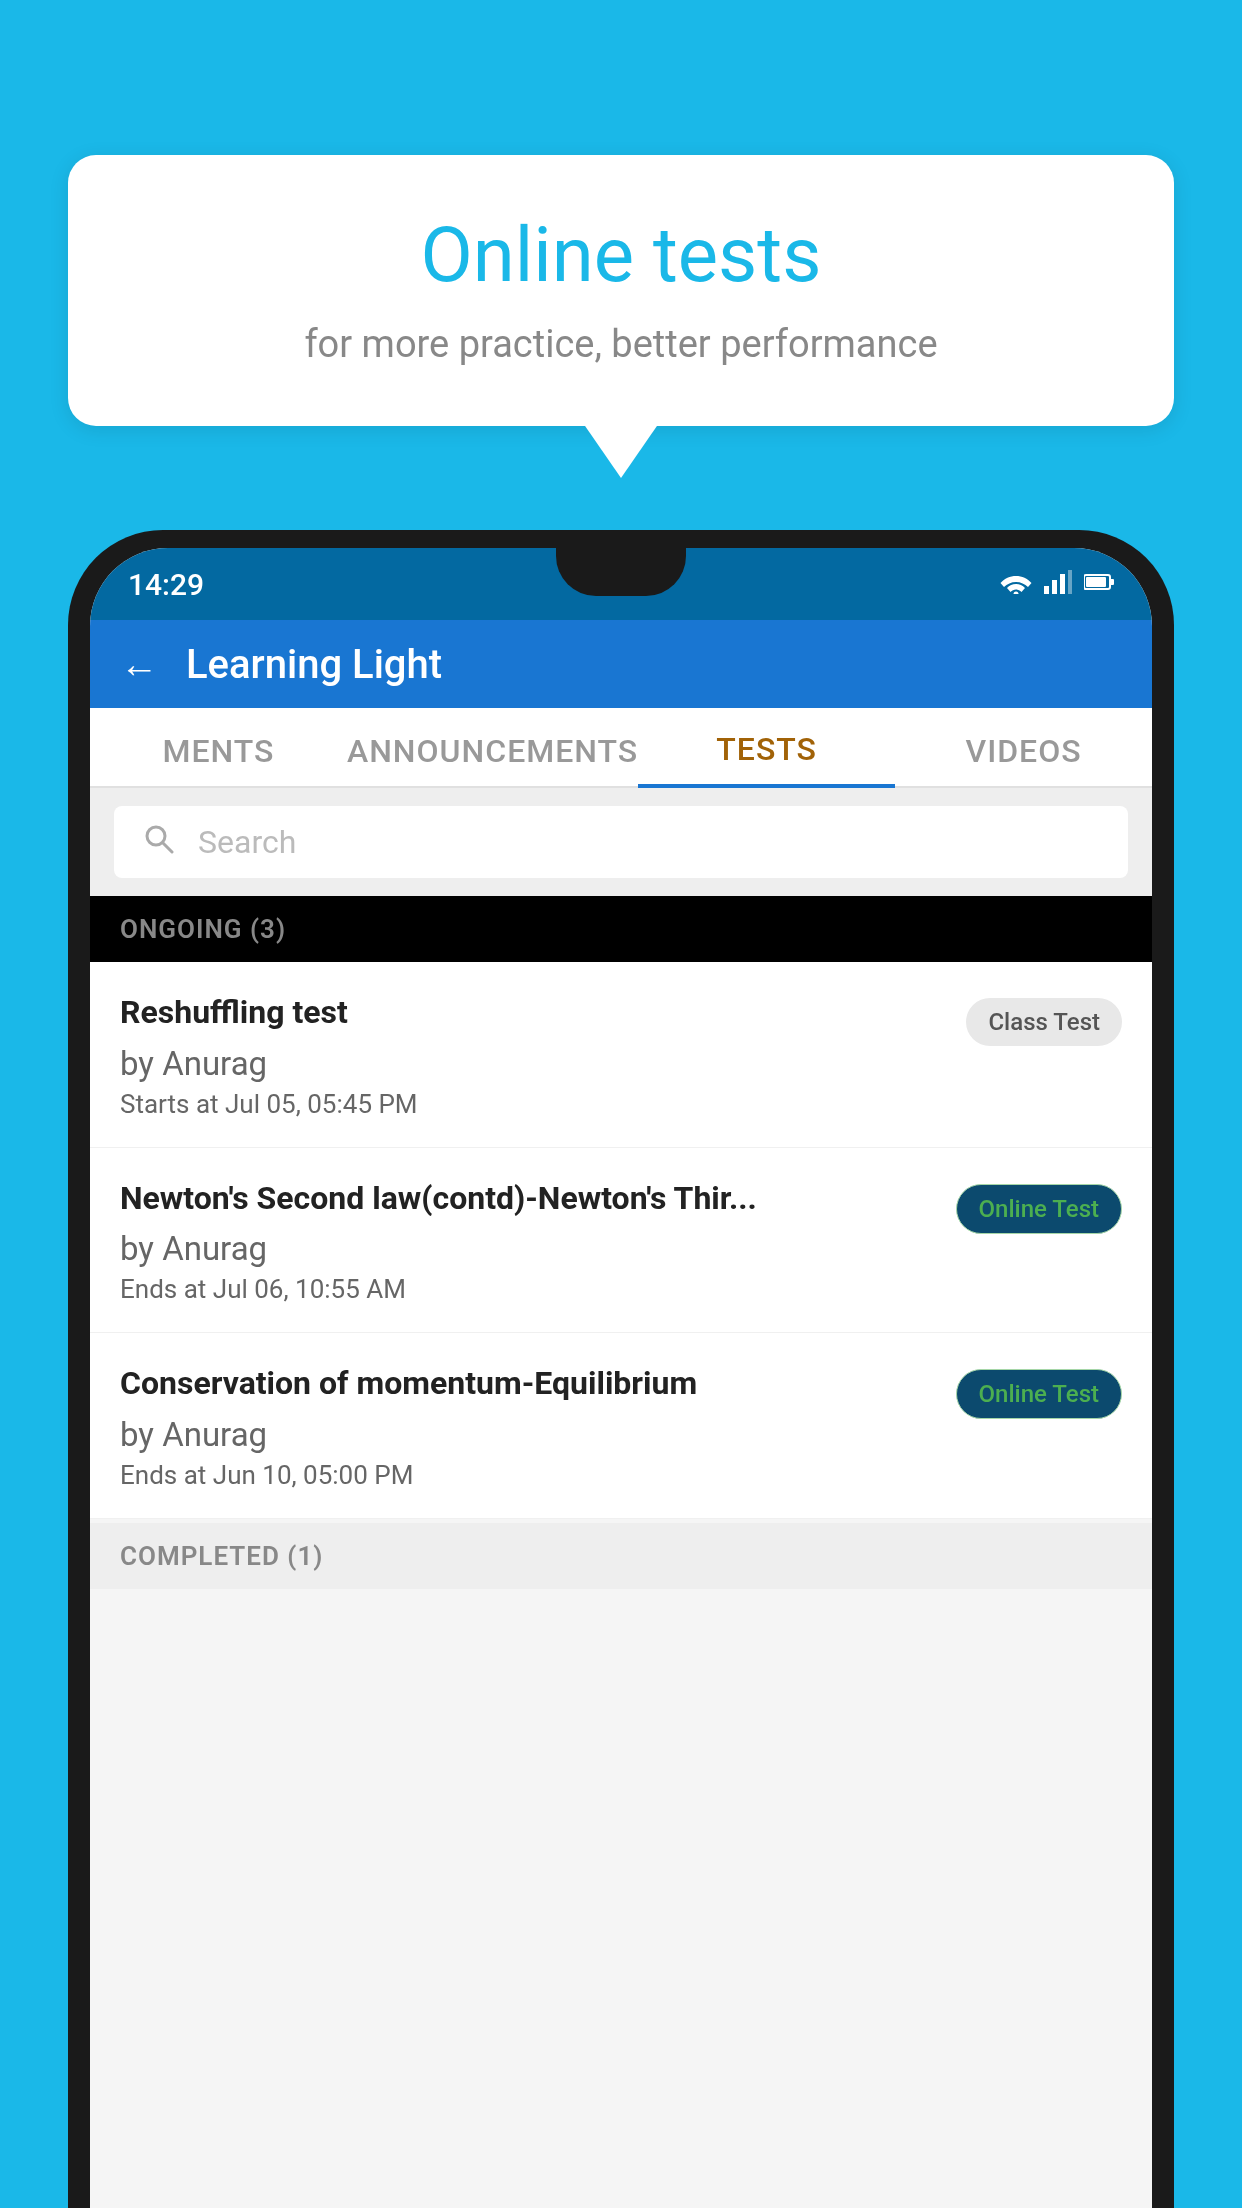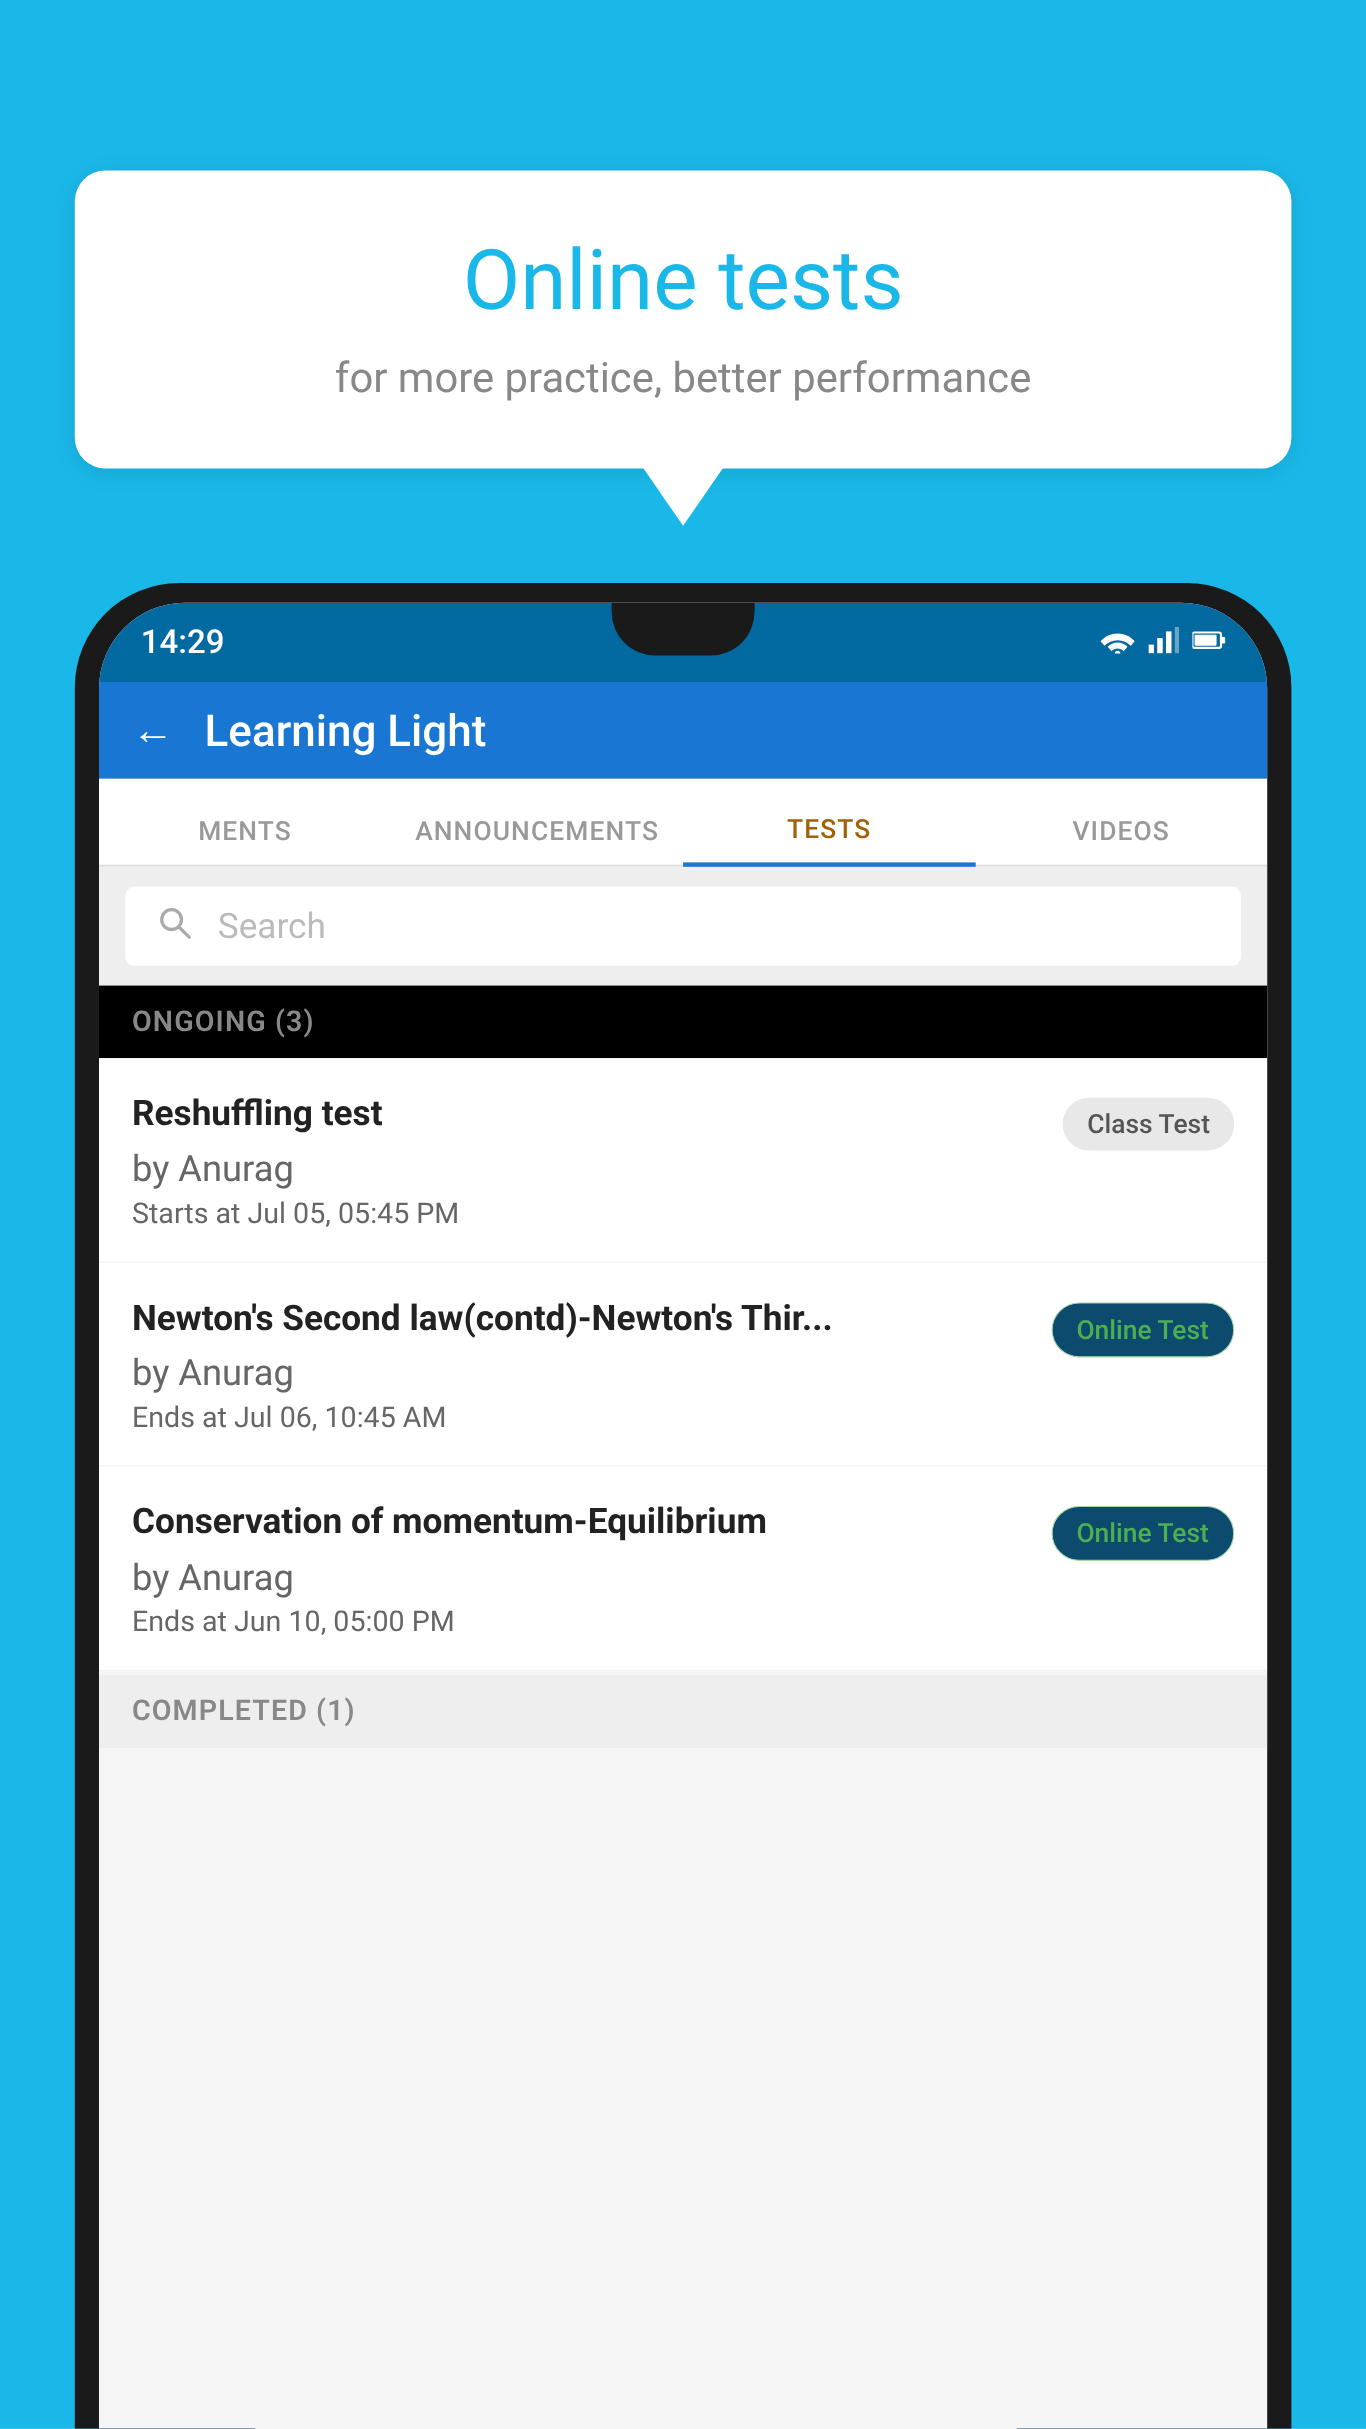--- a/index.html
+++ b/index.html
@@ -139,21 +139,21 @@
       background: white;
       display: flex;
       border-bottom: 2px solid #e0e0e0;
       height: 80px;
       align-items: flex-end;
     }
 
     .tab {
       flex: 1;
       text-align: center;
-      font-size: 24px;
+      font-size: 32px;
       font-weight: 500;
       color: #999;
       letter-spacing: 1px;
       padding-bottom: 16px;
       cursor: pointer;
       text-transform: uppercase;
     }
 
     .tab.active {
       color: #a16207;
@@ -358,21 +358,21 @@
           </div>
         </div>
         <div class="test-badge badge-class">Class Test</div>
       </div>
 
       <div class="test-item">
         <div class="test-info">
           <div class="test-name">Newton's Second law(contd)-Newton's Thir...</div>
           <div class="test-author">by Anurag</div>
           <div class="test-time">
-            <span>Ends at</span>&nbsp;<span>Jul 06, 10:45 AM</span>
+            <span>Ends at</span>&nbsp;<span>Jul 06, 10:55 AM</span>
           </div>
         </div>
         <div class="test-badge badge-online">Online Test</div>
       </div>
 
       <div class="test-item">
         <div class="test-info">
           <div class="test-name">Conservation of momentum-Equilibrium</div>
           <div class="test-author">by Anurag</div>
           <div class="test-time">

